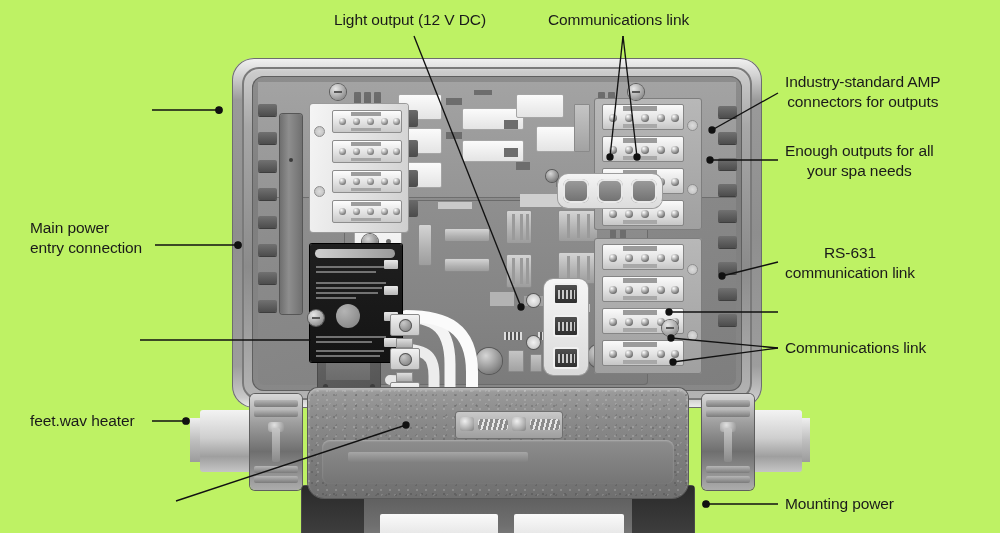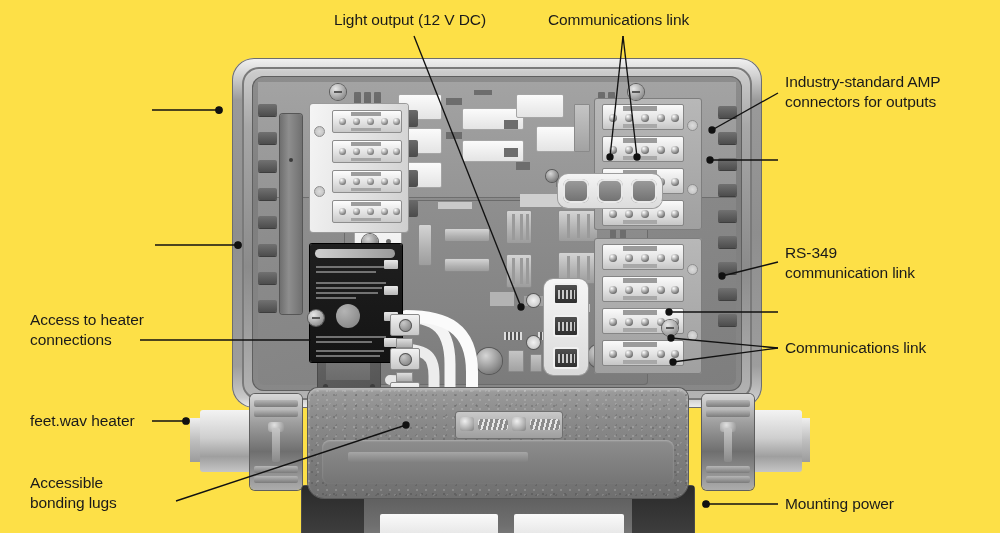--- a/index.html
+++ b/index.html
@@ -9,33 +9,33 @@
   }
   body {
     width: 1000px; height: 533px;
     font-family: "Liberation Sans", sans-serif;
     overflow: hidden;
     position: relative;
   }
   #stage {
     position: relative;
     width: 1000px; height: 533px;
-    background: #fde047;
+    background: #bef264;
   }
 
   
   .callout {
     position: absolute;
     color: #1a1a1a;
     font-size: 15.5px;
     line-height: 1.26;
     white-space: pre-line;
     letter-spacing: -0.1px;
   }
-  .callout.right { text-align: left; }
+  .callout.right { text-align: center; }
   .callout.left  { text-align: left; }
 
   
   #leaders {
     position: absolute; left: 0; top: 0;
     width: 1000px; height: 533px;
     pointer-events: none;
     z-index: 40;
   }
 
@@ -904,31 +904,31 @@
   </svg>
 
   <div class="callout" style="left:334px;top:10px;">Light output (12 V DC)</div>
 
   <div class="callout" style="left:548px;top:10px;">Communications link</div>
 
 
   <div class="callout right" style="left:785px;top:72px;">Industry-standard AMP
 connectors for outputs</div>
 
-
-
-  <div class="callout right" style="left:785px;top:243px;">RS-349
+  <div class="callout right" style="left:785px;top:141px;">Enough outputs for all
+your spa needs</div>
+
+  <div class="callout left" style="left:30px;top:218px;">Main power
+entry connection</div>
+
+  <div class="callout right" style="left:785px;top:243px;">RS-631
 communication link</div>
 
 
-  <div class="callout left" style="left:30px;top:310px;">Access to heater
-connections</div>
 
   <div class="callout right" style="left:785px;top:338px;">Communications link</div>
 
   <div class="callout left" style="left:30px;top:411px;">feet.wav heater</div>
 
-  <div class="callout left" style="left:30px;top:473px;">Accessible
-bonding lugs</div>
 
   <div class="callout right" style="left:785px;top:494px;">Mounting power</div>
 
 </div>
 
 </body></html>

